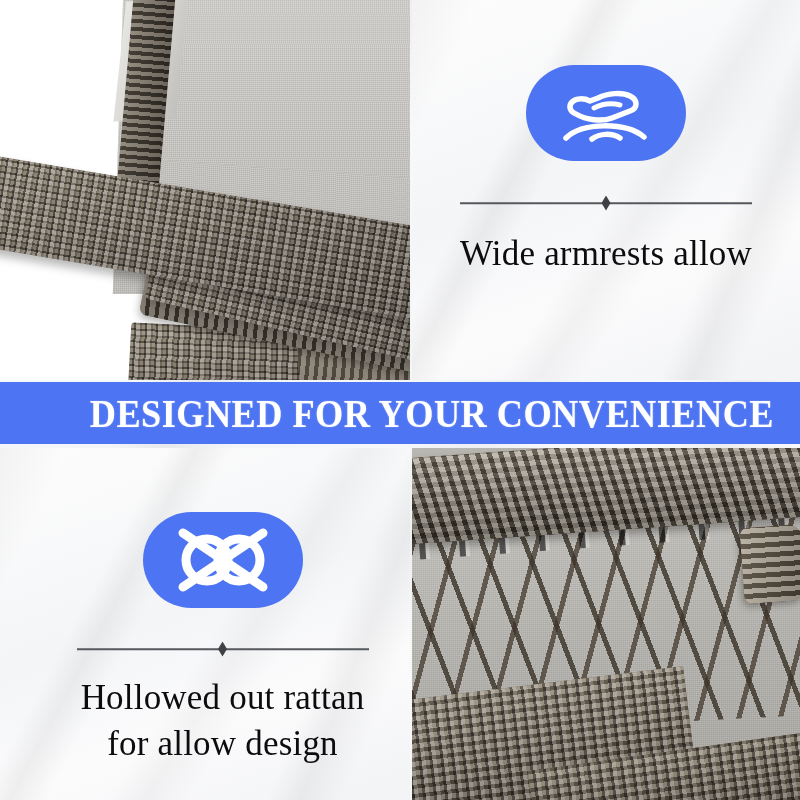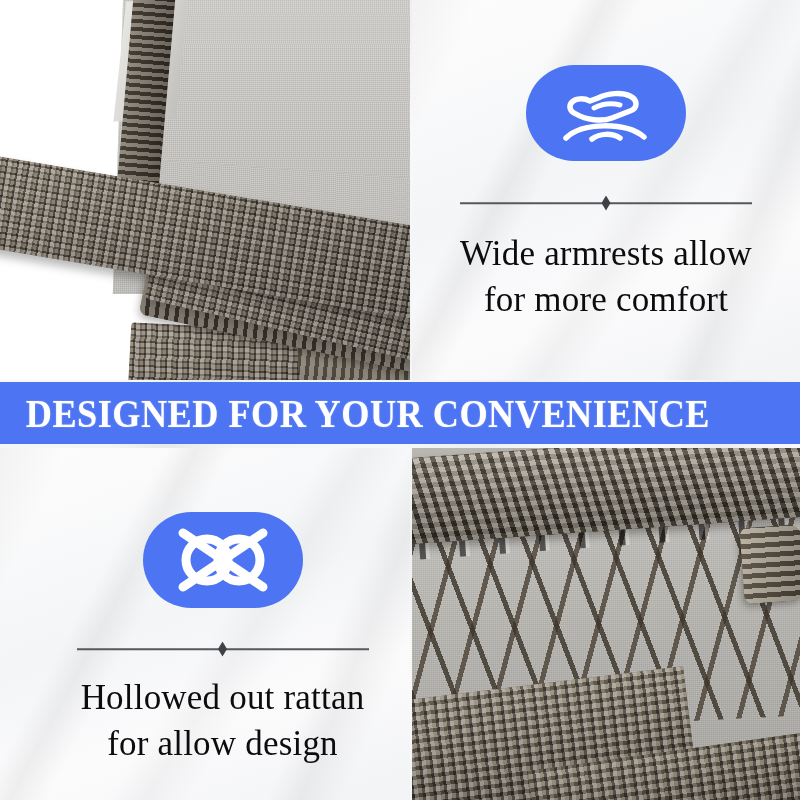--- a/index.html
+++ b/index.html
@@ -243,21 +243,21 @@
   #f-tr{padding-top:65px;}
   #f-tr .divider{margin-top:34px;}
   #f-tr .caption{margin-top:20px;}
   #f-bl{padding-top:64px;margin-left:35px;}
   #f-bl .divider{margin-top:33px;}
   #f-bl .caption{margin-top:18px;}
 
   
   .banner{
     position:absolute;left:0;top:382px;width:800px;height:62px;
-    display:flex;align-items:center;justify-content:flex-start;
+    display:flex;align-items:center;justify-content:flex-end;
     z-index:5;
   }
   .banner-title{
     color:#ffffff;
     font-family:"Liberation Serif", serif;
     font-weight:700;
     font-size:39px;
     letter-spacing:0.5px;
     transform:scaleX(0.93);
     white-space:nowrap;
@@ -301,21 +301,20 @@
             <path d="M38 57 C46 51 58 51 66 56" stroke="#FFFFFF" stroke-width="5.5" stroke-linecap="round" fill="none"></path>
           </svg>
         </span>
       </div>
       <div class="divider">
         <span class="rule"></span>
         <span class="dia"></span>
       </div>
       <div class="caption">
         <span class="l1">Wide armrests allow</span>
-        <span class="l2">for more comfort</span>
       </div>
     </div>
   </div>
 
   <div class="quad" id="q-bl">
     <div class="silk"></div>
     <div class="feature" id="f-bl">
       <div class="icon-pill" style="background:#4D74F2;">
         <span>
           <svg width="112" height="74" viewBox="0 0 112 74" fill="none">

